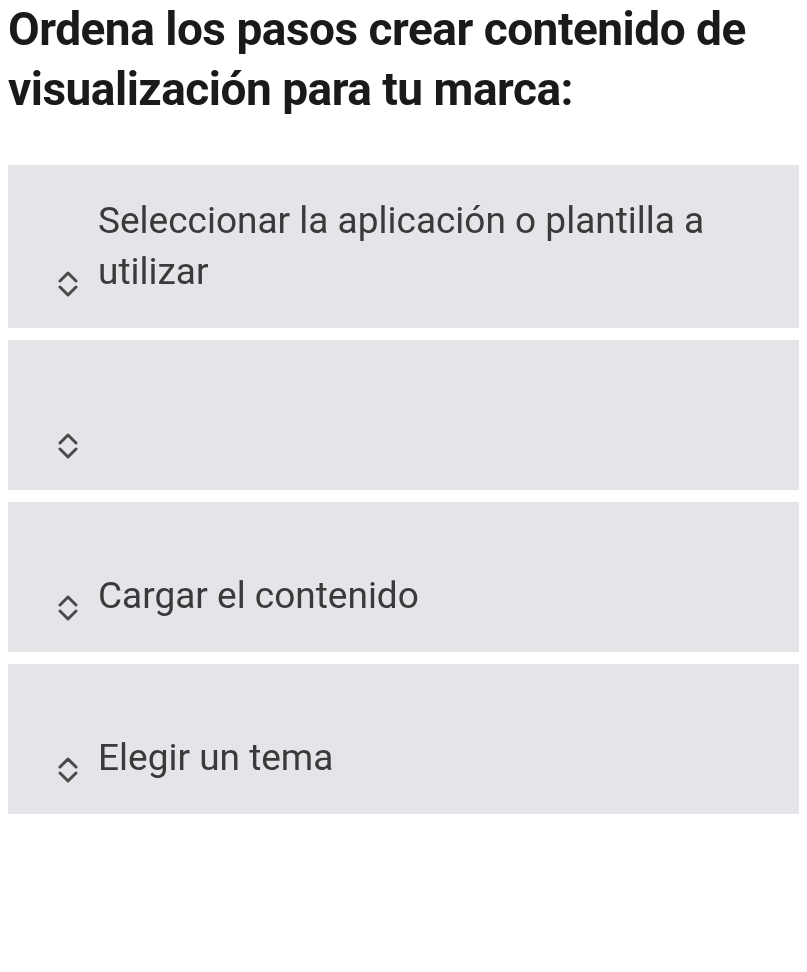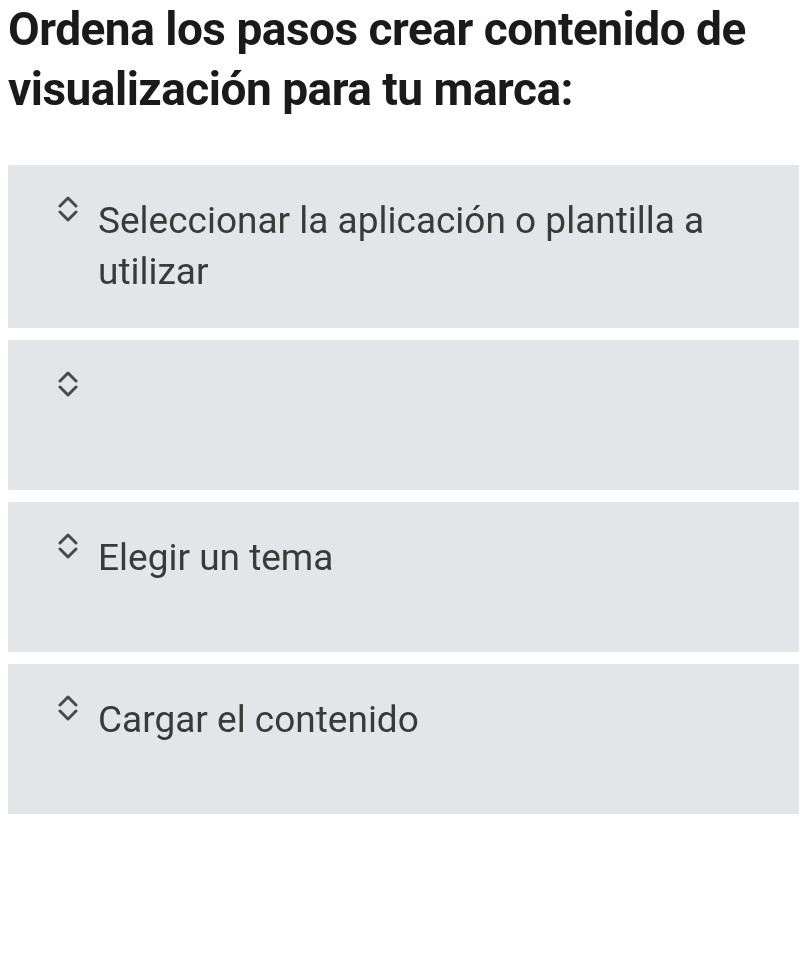--- a/index.html
+++ b/index.html
@@ -23,21 +23,21 @@
     }
     .items-container {
       display: flex;
       flex-direction: column;
       gap: 12px;
     }
     .sortable-item {
       background: #e3e5e8;
       padding: 30px 40px 30px 50px;
       display: flex;
-      align-items: flex-start;
+      align-items: flex-end;
       gap: 20px;
       min-height: 150px;
     }
     .sort-controls {
       display: flex;
       flex-direction: column;
       justify-content: center;
       align-items: center;
       gap: 0;
       flex-shrink: 0;
@@ -104,32 +104,32 @@
         <svg width="20" height="12" viewBox="0 0 20 12">
             <path d="M2 10 L10 2 L18 10" stroke="#4a4a4a" stroke-width="3" fill="none" stroke-linecap="round" stroke-linejoin="round"></path>
           </svg>
       </div>
       <div class="chevron">
         <svg width="20" height="12" viewBox="0 0 20 12">
             <path d="M2 2 L10 10 L18 2" stroke="#4a4a4a" stroke-width="3" fill="none" stroke-linecap="round" stroke-linejoin="round"></path>
           </svg>
       </div>
     </div>
-    <span class="item-text">Elegir un tema</span>
+    <span class="item-text">Cargar el contenido</span>
   </div>
 
   <div class="sortable-item">
     <div class="sort-controls">
       <div class="chevron">
         <svg width="20" height="12" viewBox="0 0 20 12">
             <path d="M2 10 L10 2 L18 10" stroke="#4a4a4a" stroke-width="3" fill="none" stroke-linecap="round" stroke-linejoin="round"></path>
           </svg>
       </div>
       <div class="chevron">
         <svg width="20" height="12" viewBox="0 0 20 12">
             <path d="M2 2 L10 10 L18 2" stroke="#4a4a4a" stroke-width="3" fill="none" stroke-linecap="round" stroke-linejoin="round"></path>
           </svg>
       </div>
     </div>
-    <span class="item-text">Cargar el contenido</span>
+    <span class="item-text">Elegir un tema</span>
   </div>
 
 </div>
 
 </body></html>

